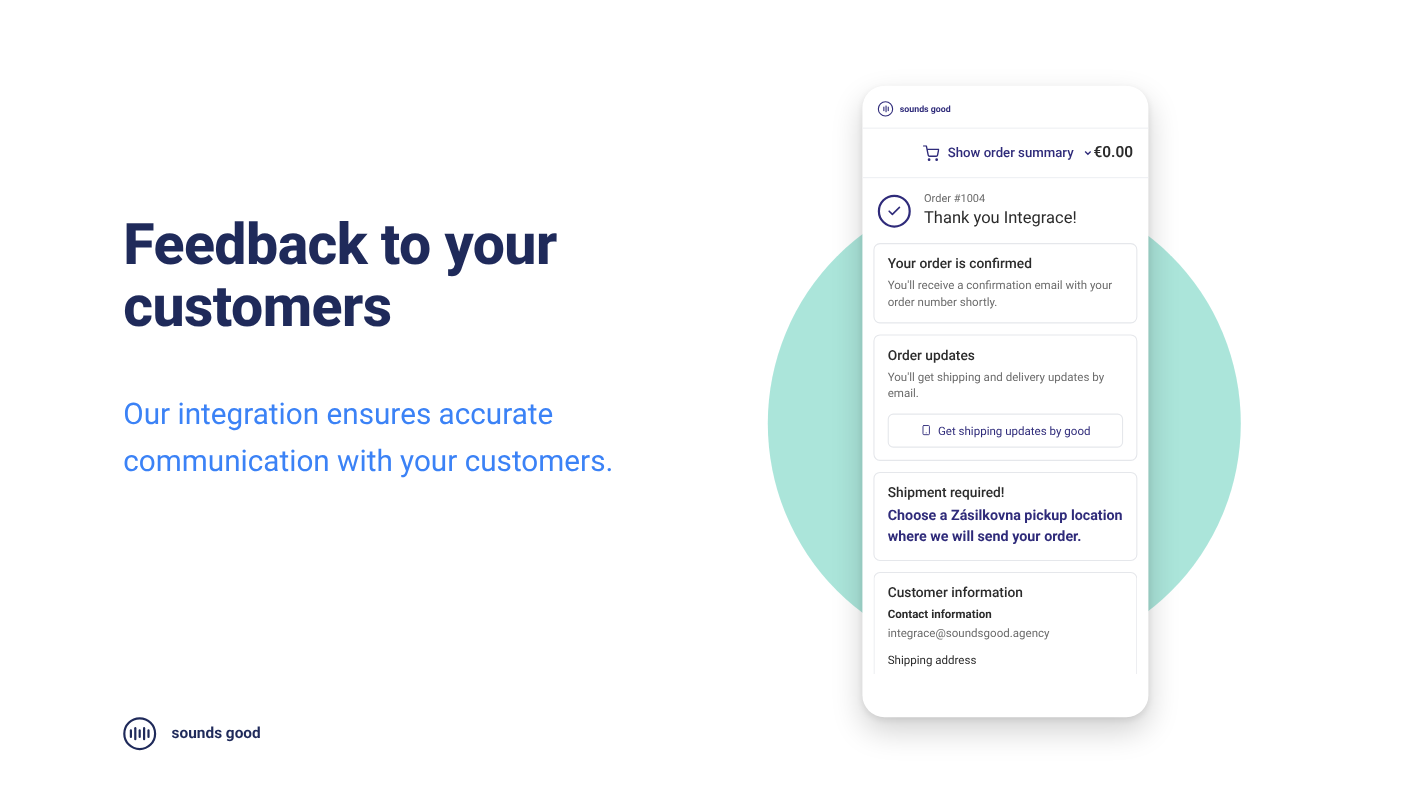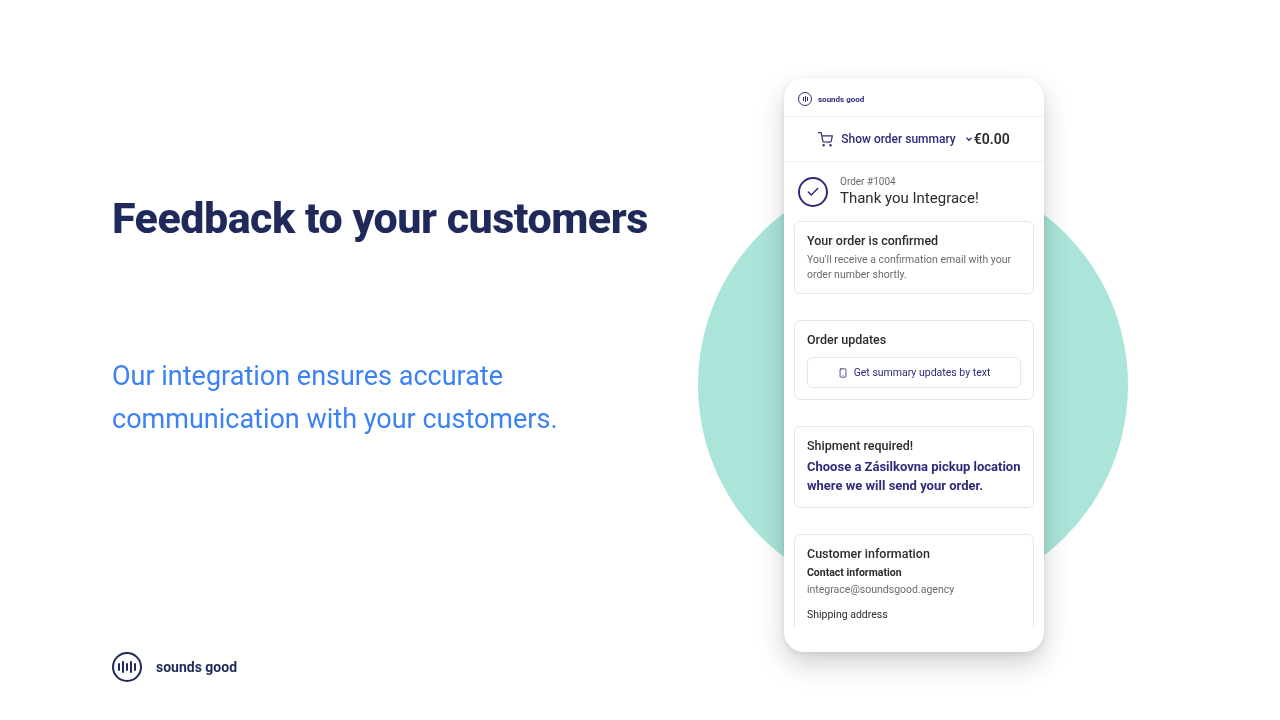--- a/index.html
+++ b/index.html
@@ -5,21 +5,21 @@
   * { box-sizing: border-box; margin: 0; padding: 0; }
   html, body { width: 1280px; height: 720px; font-family: -apple-system, BlinkMacSystemFont, "Segoe UI", Roboto, Helvetica, Arial, sans-serif; background: #ffffff; overflow: hidden; }
 
   .stage { position: relative; width: 1280px; height: 720px; }
 
   .headline {
     position: absolute;
     left: 112px;
     top: 195px;
     width: 560px;
-    font-size: 43px;
+    font-size: 52px;
     line-height: 1.08;
     font-weight: 800;
     color: #1f2a5a;
     letter-spacing: -0.5px;
   }
   .subheadline {
     position: absolute;
     left: 112px;
     top: 355px;
     width: 560px;
@@ -87,42 +87,42 @@
     display: flex; align-items: center; justify-content: center;
   }
   .phone-header .mini-bars { display: flex; gap: 1px; align-items: center; }
   .phone-header .mini-bars span { width: 1px; background: #2f2b7a; }
   .phone-header .mini-bars .m1 { height: 4px; }
   .phone-header .mini-bars .m2 { height: 6px; }
   .phone-header .mini-bars .m3 { height: 4px; }
   .phone-header .brand { font-size: 8px; font-weight: 700; color: #2f2b7a; }
 
   .summary-row {
-    display: flex; align-items: center; justify-content: center;
+    display: flex; align-items: center; justify-content: flex-end;
     padding: 14px;
     border-bottom: 1px solid #eef0f3;
     color: #2f2b7a;
   }
   .summary-row .left { display: flex; align-items: center; gap: 8px; }
   .summary-row .left .label { font-size: 12px; font-weight: 500; color: #2f2b7a; }
   .summary-row .price { font-size: 14px; font-weight: 600; color: #2b2b2b; }
 
   .thanks-row {
     display: flex; align-items: flex-end; gap: 12px;
     padding: 14px;
   }
   .thanks-row .check {
     width: 30px; height: 30px; border: 2px solid #2f2b7a; border-radius: 50%;
     display: flex; align-items: center; justify-content: center; flex: 0 0 auto;
     color: #2f2b7a;
   }
   .thanks-row .texts .ord { font-size: 10px; color: #6b6b6b; }
   .thanks-row .texts .big { font-size: 15px; color: #2b2b2b; margin-top: 2px; }
 
-  .cards { padding: 0 10px 14px 10px; display: flex; flex-direction: column; gap: 26px; }
+  .cards { padding: 0 10px 14px 10px; display: flex; flex-direction: column; gap: 10px; }
   .card {
     border: 1px solid #e5e7eb;
     border-radius: 6px;
     padding: 11px 12px;
     background: #fff;
   }
   .card h4 { font-size: 12.5px; font-weight: 500; color: #2b2b2b; margin-bottom: 5px; }
   .card p { font-size: 10.5px; color: #6b6b6b; line-height: 1.4; }
 
   .text-btn {
@@ -201,28 +201,29 @@
     </div>
 
     <div class="cards">
       <div class="card">
         <h4>Your order is confirmed</h4>
         <p>You'll receive a confirmation email with your order number shortly.</p>
       </div>
 
       <div class="card">
         <h4>Order updates</h4>
+        <p>You'll get shipping and delivery updates by email.</p>
         <div class="text-btn">
           <span>
             <svg width="10" height="12" viewBox="0 0 24 24" fill="none" stroke="#2f2b7a" stroke-width="2" stroke-linecap="round" stroke-linejoin="round">
                 <rect x="5" y="2" width="14" height="20" rx="2"></rect>
                 <line x1="12" y1="18" x2="12" y2="18"></line>
               </svg>
           </span>
-          <span>Get summary updates by text</span>
+          <span>Get shipping updates by good</span>
         </div>
       </div>
 
       <div class="card">
         <h4>Shipment required!</h4>
         <div class="strong-link">Choose a Zásilkovna pickup location where we will send your order.</div>
       </div>
 
       <div class="card cust-card" style="border-bottom:none; border-bottom-left-radius:0; border-bottom-right-radius:0; padding-bottom:6px;">
         <h4>Customer information</h4>

